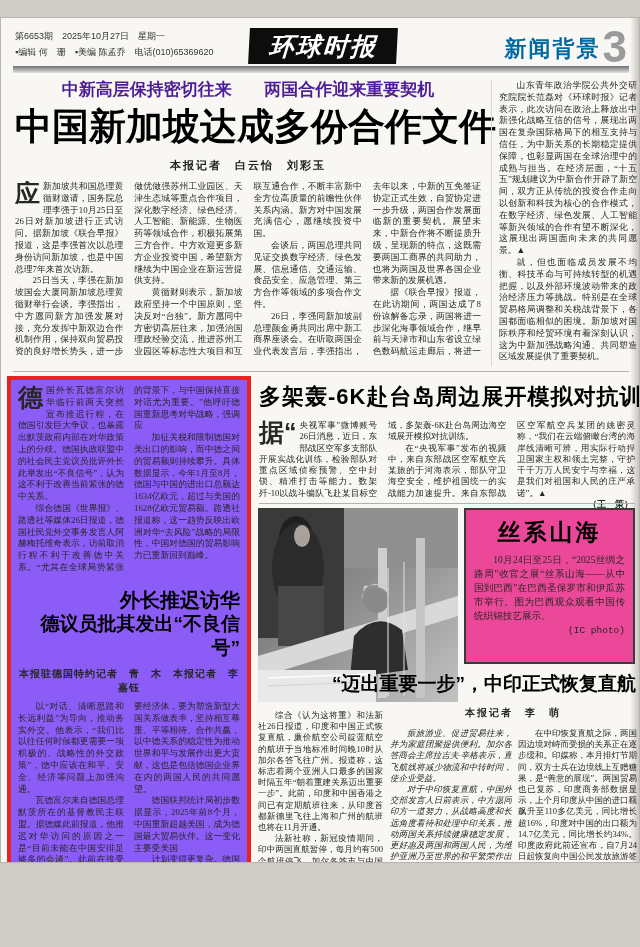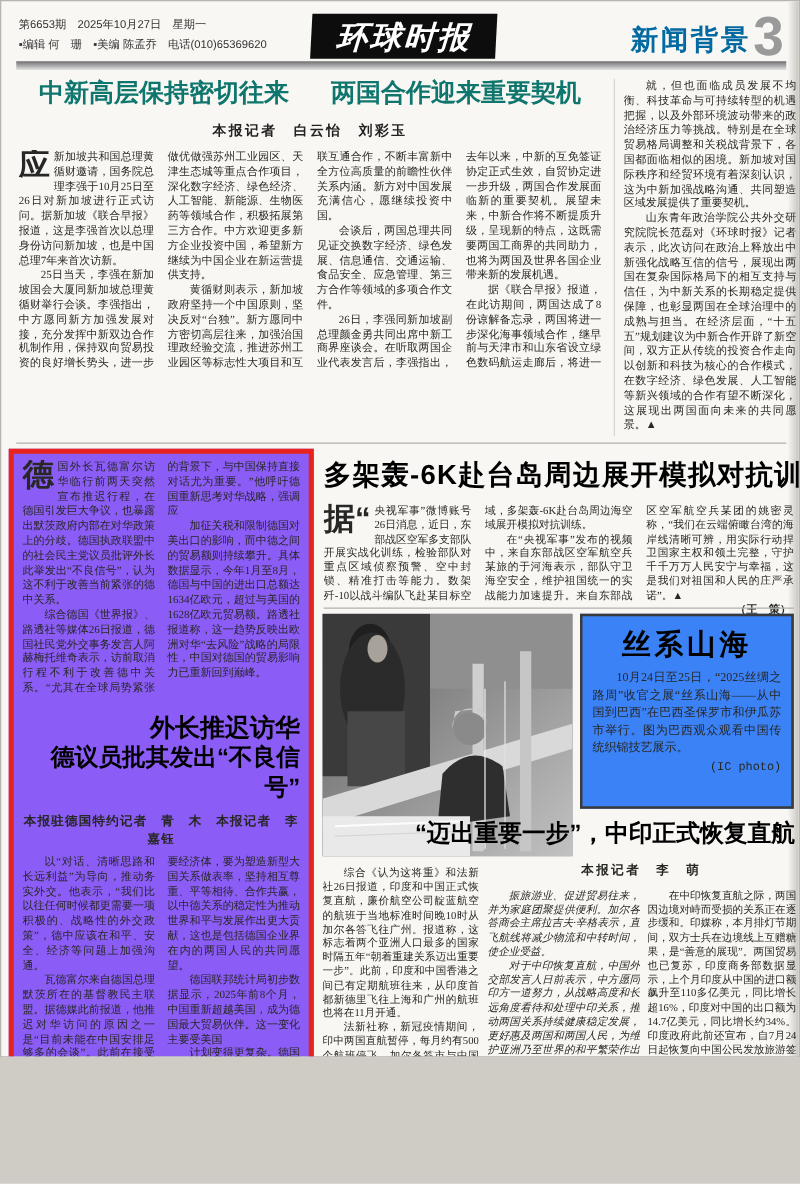--- a/index.html
+++ b/index.html
@@ -1,37 +1,37 @@
 <!DOCTYPE html>
 <html><head>
 <meta charset="utf-8">
 <style>
   html,body{margin:0;padding:0;background:#cfccc6;}
-  .page{position:relative;width:640px;height:846px;margin:0 auto;background:#f8f7f3;
+  .page{position:relative;width:640px;height:846px;margin:17px auto;background:#f8f7f3;
         border:1px solid #b8b5af;box-sizing:border-box;overflow:hidden;
         font-family:"Liberation Serif","DejaVu Serif",serif;color:#272725;}
   .page-edge{position:absolute;right:0;top:0;bottom:0;width:9px;
         background:linear-gradient(90deg,#f8f7f3,#c9c6c0);}
   .hdr{position:absolute;top:10px;left:14px;width:612px;height:36px;}
   .hdr-left{position:absolute;left:0;top:0;font-family:"Liberation Sans","DejaVu Sans",sans-serif;
         font-size:9px;line-height:16px;color:#333;}
   .masthead{position:absolute;left:234px;top:0;width:148px;height:36px;background:#0d0d0d;
         color:#fff;display:flex;align-items:center;justify-content:center;
         font-size:25px;font-weight:bold;font-style:italic;letter-spacing:2px;
         font-family:"Liberation Serif","DejaVu Serif",serif;transform:skewX(-3deg);}
   .section-wrap{position:absolute;right:0;top:0;height:40px;}
   .section-label{display:inline-block;font-size:22px;font-weight:900;color:#0369a1;
         font-family:"Liberation Sans","DejaVu Sans",sans-serif;letter-spacing:2px;vertical-align:top;margin-top:6px;}
   .page-num{display:inline-block;font-size:44px;font-weight:900;color:#9a9a9a;line-height:38px;
         font-family:"Liberation Sans","DejaVu Sans",sans-serif;margin-left:2px;vertical-align:top;}
   .hdr-bar{position:absolute;top:48px;left:12px;width:616px;height:7px;
         background:linear-gradient(180deg,#6f6f6f,#e3e3e3);}
   .lead{position:absolute;top:60px;left:14px;width:466px;}
   .kicker{text-align:center;font-family:"Liberation Sans","DejaVu Sans",sans-serif;
-        font-weight:900;font-size:20px;color:#0f766e;}
+        font-weight:900;font-size:17px;color:#4c1d95;}
   .kicker span{margin:0 14px;}
   .lead-hl{text-align:center;font-family:"Liberation Sans","DejaVu Sans",sans-serif;
         font-weight:900;font-size:37px;line-height:44px;color:#000;letter-spacing:0px;
         margin-top:4px;white-space:nowrap;}
   .byline{text-align:center;font-size:11px;font-weight:bold;color:#222;margin-top:9px;letter-spacing:2px;}
   .colbody{text-align:justify;font-size:8.8px;line-height:11.8px;overflow:hidden;}
   .colbody p{margin:0;text-indent:2em;}
   .lead-body{margin-top:8px;height:178px;column-count:4;column-gap:11px;}
   .dc > p:first-child{text-indent:0;}
   .dc > p:first-child::first-letter{float:left;font-size:25px;line-height:23px;font-weight:900;
@@ -48,21 +48,21 @@
   .de-hl .l2{font-size:19px;line-height:24px;}
   .de-byline{text-align:center;font-size:10px;font-weight:bold;margin:7px 0 6px 0;letter-spacing:1px;}
   .de-bottom{height:276px;column-count:2;column-gap:10px;}
   .bomber{position:absolute;top:364px;left:258px;width:376px;}
   .bomber-hl{font-family:"Liberation Sans","DejaVu Sans",sans-serif;font-weight:900;
         font-size:22px;letter-spacing:1px;color:#000;white-space:nowrap;}
   .bomber-body{margin-top:8px;height:84px;column-count:3;column-gap:11px;font-size:8.6px;line-height:11.3px;}
   .bomber-credit{position:absolute;right:2px;top:116px;font-size:9px;font-weight:bold;text-align:center;}
   .photo{position:absolute;top:490px;left:257px;width:200px;height:194px;background:#888;}
   .silkbox{position:absolute;top:490px;left:463px;width:171px;height:156px;border:2px solid #3a3a3a;
-        box-sizing:border-box;padding:5px 8px;background:#3b82f6;}
+        box-sizing:border-box;padding:5px 8px;background:#ec4899;}
   .silk-title{text-align:center;font-family:"Liberation Sans","DejaVu Sans",sans-serif;
         font-weight:900;font-size:23px;color:#000;margin:2px 0 5px 0;letter-spacing:3px;}
   .silk-cap{font-size:9.6px;line-height:14px;text-align:justify;}
   .silk-cap .indent{text-indent:2em;margin:0;}
   .silk-credit{text-align:right;font-family:"Liberation Mono","DejaVu Sans Mono",monospace;
         font-size:9.5px;margin-top:2px;}
   .india-hl{position:absolute;top:653px;left:330px;width:306px;text-align:center;
         font-family:"Liberation Sans","DejaVu Sans",sans-serif;font-weight:900;font-size:19px;
         color:#000;white-space:nowrap;}
   .india-byline{position:absolute;top:688px;left:388px;width:248px;text-align:center;
@@ -89,33 +89,34 @@
       <span class="section-label">新闻背景</span><span class="page-num">3</span>
     </div>
   </div>
   <div class="hdr-bar"></div>
 
   <div class="lead">
     <div class="kicker">
       <span>中新高层保持密切往来</span>
       <span>两国合作迎来重要契机</span>
     </div>
+    <div class="lead-hl">中国新加坡达成多份合作文件</div>
     <div class="byline">本报记者　白云怡　刘彩玉</div>
     <div class="colbody lead-body dc">
         <p>应新加坡共和国总理黄循财邀请，国务院总理李强于10月25日至26日对新加坡进行正式访问。据新加坡《联合早报》报道，这是李强首次以总理身份访问新加坡，也是中国总理7年来首次访新。</p>
         <p>25日当天，李强在新加坡国会大厦同新加坡总理黄循财举行会谈。李强指出，中方愿同新方加强发展对接，充分发挥中新双边合作机制作用，保持双向贸易投资的良好增长势头，进一步做优做强苏州工业园区、天津生态城等重点合作项目，深化数字经济、绿色经济、人工智能、新能源、生物医药等领域合作，积极拓展第三方合作。中方欢迎更多新方企业投资中国，希望新方继续为中国企业在新运营提供支持。</p>
         <p>黄循财则表示，新加坡政府坚持一个中国原则，坚决反对“台独”。新方愿同中方密切高层往来，加强治国理政经验交流，推进苏州工业园区等标志性大项目和互联互通合作，不断丰富新中全方位高质量的前瞻性伙伴关系内涵。新方对中国发展充满信心，愿继续投资中国。</p>
         <p>会谈后，两国总理共同见证交换数字经济、绿色发展、信息通信、交通运输、食品安全、应急管理、第三方合作等领域的多项合作文件。</p>
         <p>26日，李强同新加坡副总理颜金勇共同出席中新工商界座谈会。在听取两国企业代表发言后，李强指出，去年以来，中新的互免签证协定正式生效，自贸协定进一步升级，两国合作发展面临新的重要契机。展望未来，中新合作将不断提质升级，呈现新的特点，这既需要两国工商界的共同助力，也将为两国及世界各国企业带来新的发展机遇。</p>
         <p>据《联合早报》报道，在此访期间，两国达成了8份谅解备忘录，两国将进一步深化海事领域合作，继早前与天津市和山东省设立绿色数码航运走廊后，将进一步设立国家层级的绿色数码航运走廊，以促进创新、加强海事连通性，并支持全球海事业往更高效、具韧性和可持续的方向转型。</p>
       </div>
   </div>
   <div class="lead-sidebar colbody">
+      <p>山东青年政治学院公共外交研究院院长范磊对《环球时报》记者表示，此次访问在政治上释放出中新强化战略互信的信号，展现出两国在复杂国际格局下的相互支持与信任，为中新关系的长期稳定提供保障，也彰显两国在全球治理中的成熟与担当。在经济层面，“十五五”规划建议为中新合作开辟了新空间，双方正从传统的投资合作走向以创新和科技为核心的合作模式，在数字经济、绿色发展、人工智能等新兴领域的合作有望不断深化，这展现出两国面向未来的共同愿景。▲</p>
       <p>就，但也面临成员发展不均衡、科技革命与可持续转型的机遇把握，以及外部环境波动带来的政治经济压力等挑战。特别是在全球贸易格局调整和关税战背景下，各国都面临相似的困境。新加坡对国际秩序和经贸环境有着深刻认识，这为中新加强战略沟通、共同塑造区域发展提供了重要契机。</p>
-      <p>山东青年政治学院公共外交研究院院长范磊对《环球时报》记者表示，此次访问在政治上释放出中新强化战略互信的信号，展现出两国在复杂国际格局下的相互支持与信任，为中新关系的长期稳定提供保障，也彰显两国在全球治理中的成熟与担当。在经济层面，“十五五”规划建议为中新合作开辟了新空间，双方正从传统的投资合作走向以创新和科技为核心的合作模式，在数字经济、绿色发展、人工智能等新兴领域的合作有望不断深化，这展现出两国面向未来的共同愿景。▲</p>
     </div>
 
   <div class="divider" style="top:353px;left:12px;width:616px;"></div>
 
   <div class="redbox">
     <div class="colbody de-top dc">
         <p>德国外长瓦德富尔访华临行前两天突然宣布推迟行程，在德国引发巨大争议，也暴露出默茨政府内部在对华政策上的分歧。德国执政联盟中的社会民主党议员批评外长此举发出“不良信号”，认为这不利于改善当前紧张的德中关系。</p>
         <p>综合德国《世界报》、路透社等媒体26日报道，德国社民党外交事务发言人阿赫梅托维奇表示，访前取消行程不利于改善德中关系。“尤其在全球局势紧张的背景下，与中国保持直接对话尤为重要。”他呼吁德国重新思考对华战略，强调应</p>
         <p>加征关税和限制德国对美出口的影响，而中德之间的贸易额则持续攀升。具体数据显示，今年1月至8月，德国与中国的进出口总额达1634亿欧元，超过与美国的1628亿欧元贸易额。路透社报道称，这一趋势反映出欧洲对华“去风险”战略的局限性，中国对德国的贸易影响力已重新回到巅峰。</p>
       </div>

